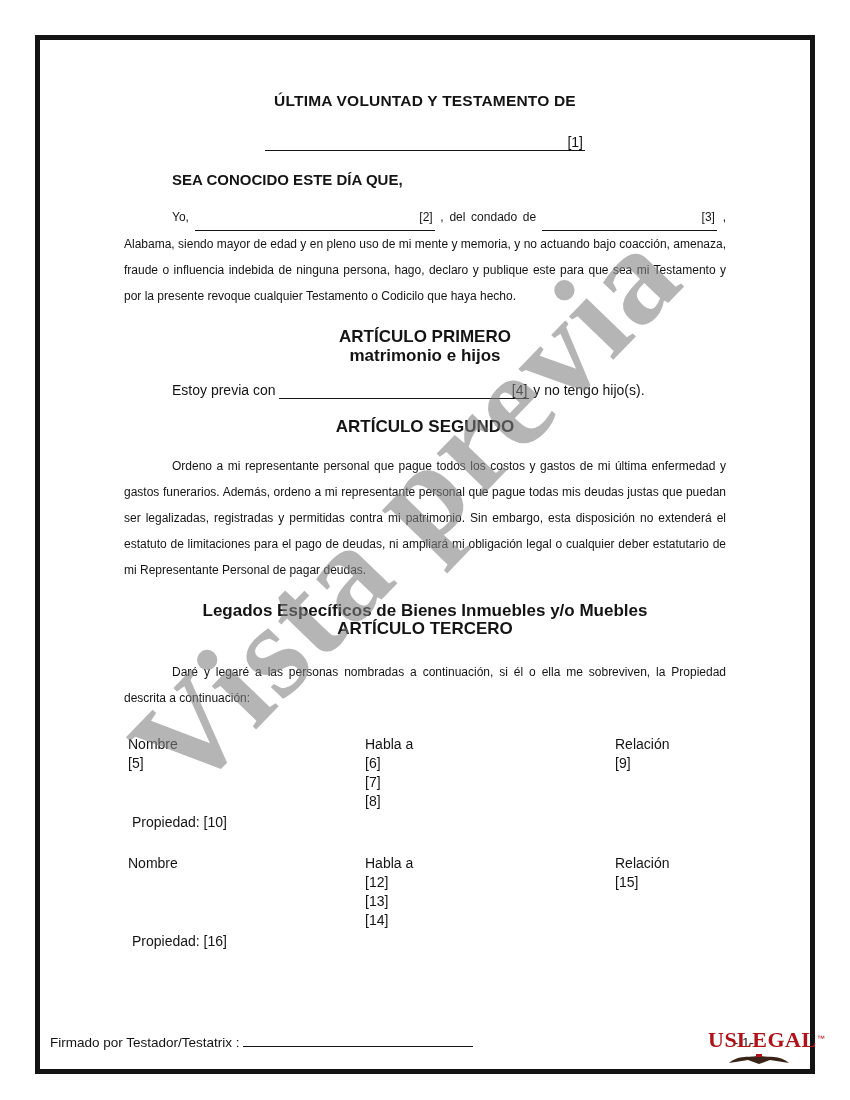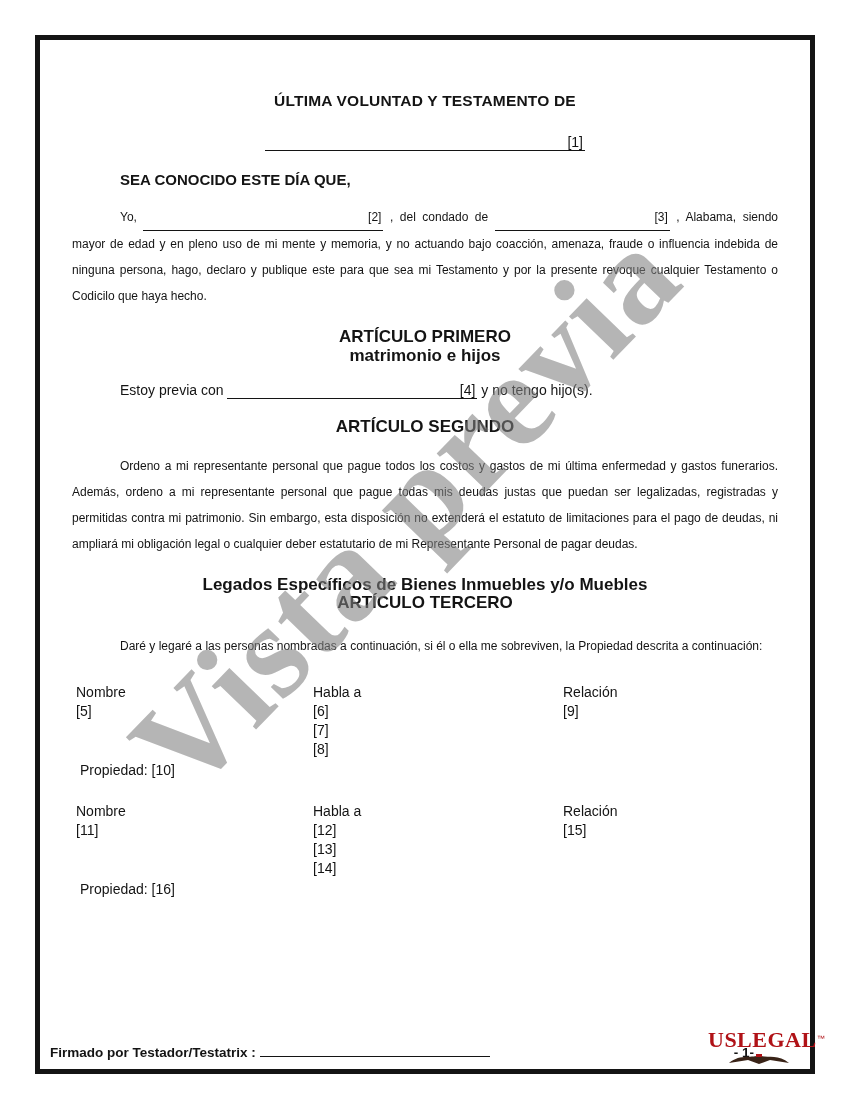--- a/index.html
+++ b/index.html
@@ -5,21 +5,21 @@
   html,body { margin:0; padding:0; }
   body {
     width:850px; height:1100px; position:relative; overflow:hidden;
     background:#ffffff; color:#141414;
     font-family:"Liberation Sans", sans-serif;
   }
   .frame {
     position:absolute; left:35px; top:35px; right:35px; bottom:26px;
     border:5px solid #141414; background:#fff; box-sizing:border-box;
   }
-  .content { padding:0 32px; }
+  .content { padding:0 84px; }
   .title {
     margin:52px 0 0 0; text-align:center;
     font-size:15.5px; font-weight:bold; letter-spacing:0.2px;
   }
   .title-blank-row { text-align:center; margin-top:24px; font-size:14px; }
   .blank {
     display:inline-block; border-bottom:1px solid #141414;
     text-align:right; padding:0 2px; box-sizing:border-box;
   }
   .w320 { width:320px; } .w240 { width:240px; } .w175 { width:175px; }
@@ -29,21 +29,21 @@
   .indent { text-indent:48px; }
   .art { margin-top:19px; text-align:center; font-weight:bold; font-size:17px; line-height:18.5px; }
   .single-line { margin:17px 0 0 0; font-size:14px; text-indent:48px; }
   .gift-block {
     display:grid; grid-template-columns:237px 250px 1fr;
     margin:24px 0 0 4px; font-size:14px; line-height:19px;
   }
   .gift-block .cell div { min-height:19px; }
   .prop-line { margin:3px 0 0 8px; font-size:14px; }
   .footer-line {
-    position:absolute; left:10px; right:10px; bottom:9px; font-size:13.5px;font-weight:bold;
+    position:absolute; left:10px; right:10px; bottom:19px; font-size:13.5px;
   }
   .page-num { position:absolute; right:46px; bottom:0; font-size:13.5px; }
   .logo {
     position:absolute; right:0px; bottom:1px; width:102px; text-align:center;
     line-height:1;
   }
   .logo-text {
     font-family:"Liberation Serif", serif; font-weight:bold;
     color:#b01217; font-size:22px; letter-spacing:0.5px; white-space:nowrap;
   }
@@ -119,21 +119,20 @@
       </div>
     </div>
     <p class="prop-line">
       <span>Propiedad:</span>
       <span>[10]</span>
     </p>
 
     <div class="gift-block">
       <div class="cell">
         <div>Nombre</div>
-        <div>[11]</div>
       </div>
       <div class="cell">
         <div>Habla a</div>
         <div>[12]</div>
         <div>[13]</div>
         <div>[14]</div>
       </div>
       <div class="cell">
         <div>Relación</div>
         <div>[15]</div>

